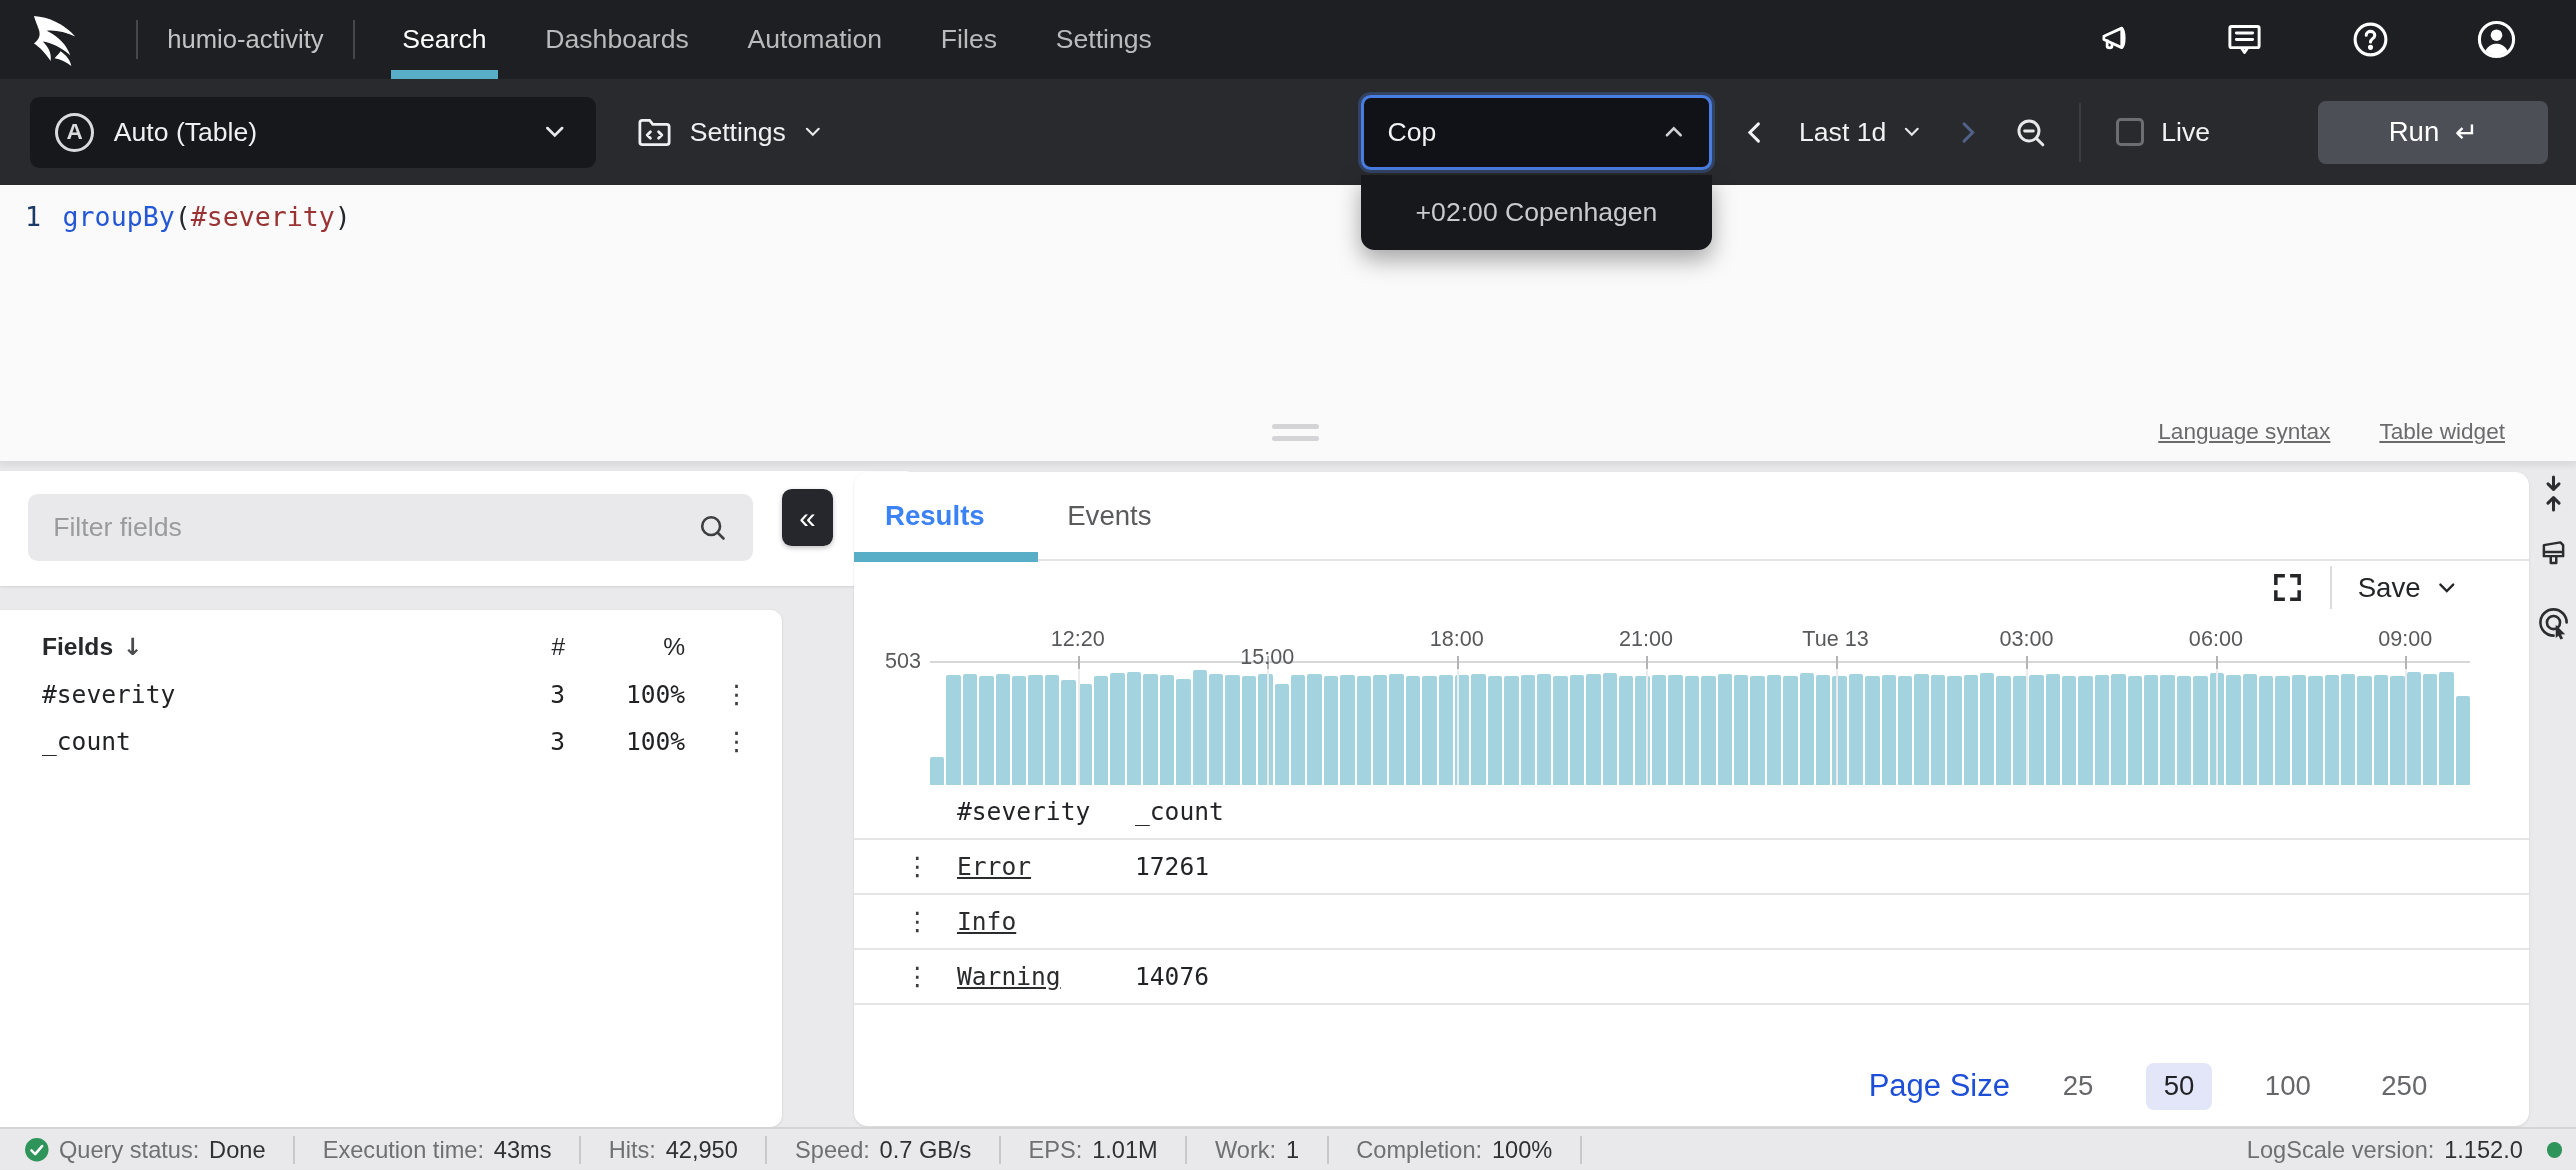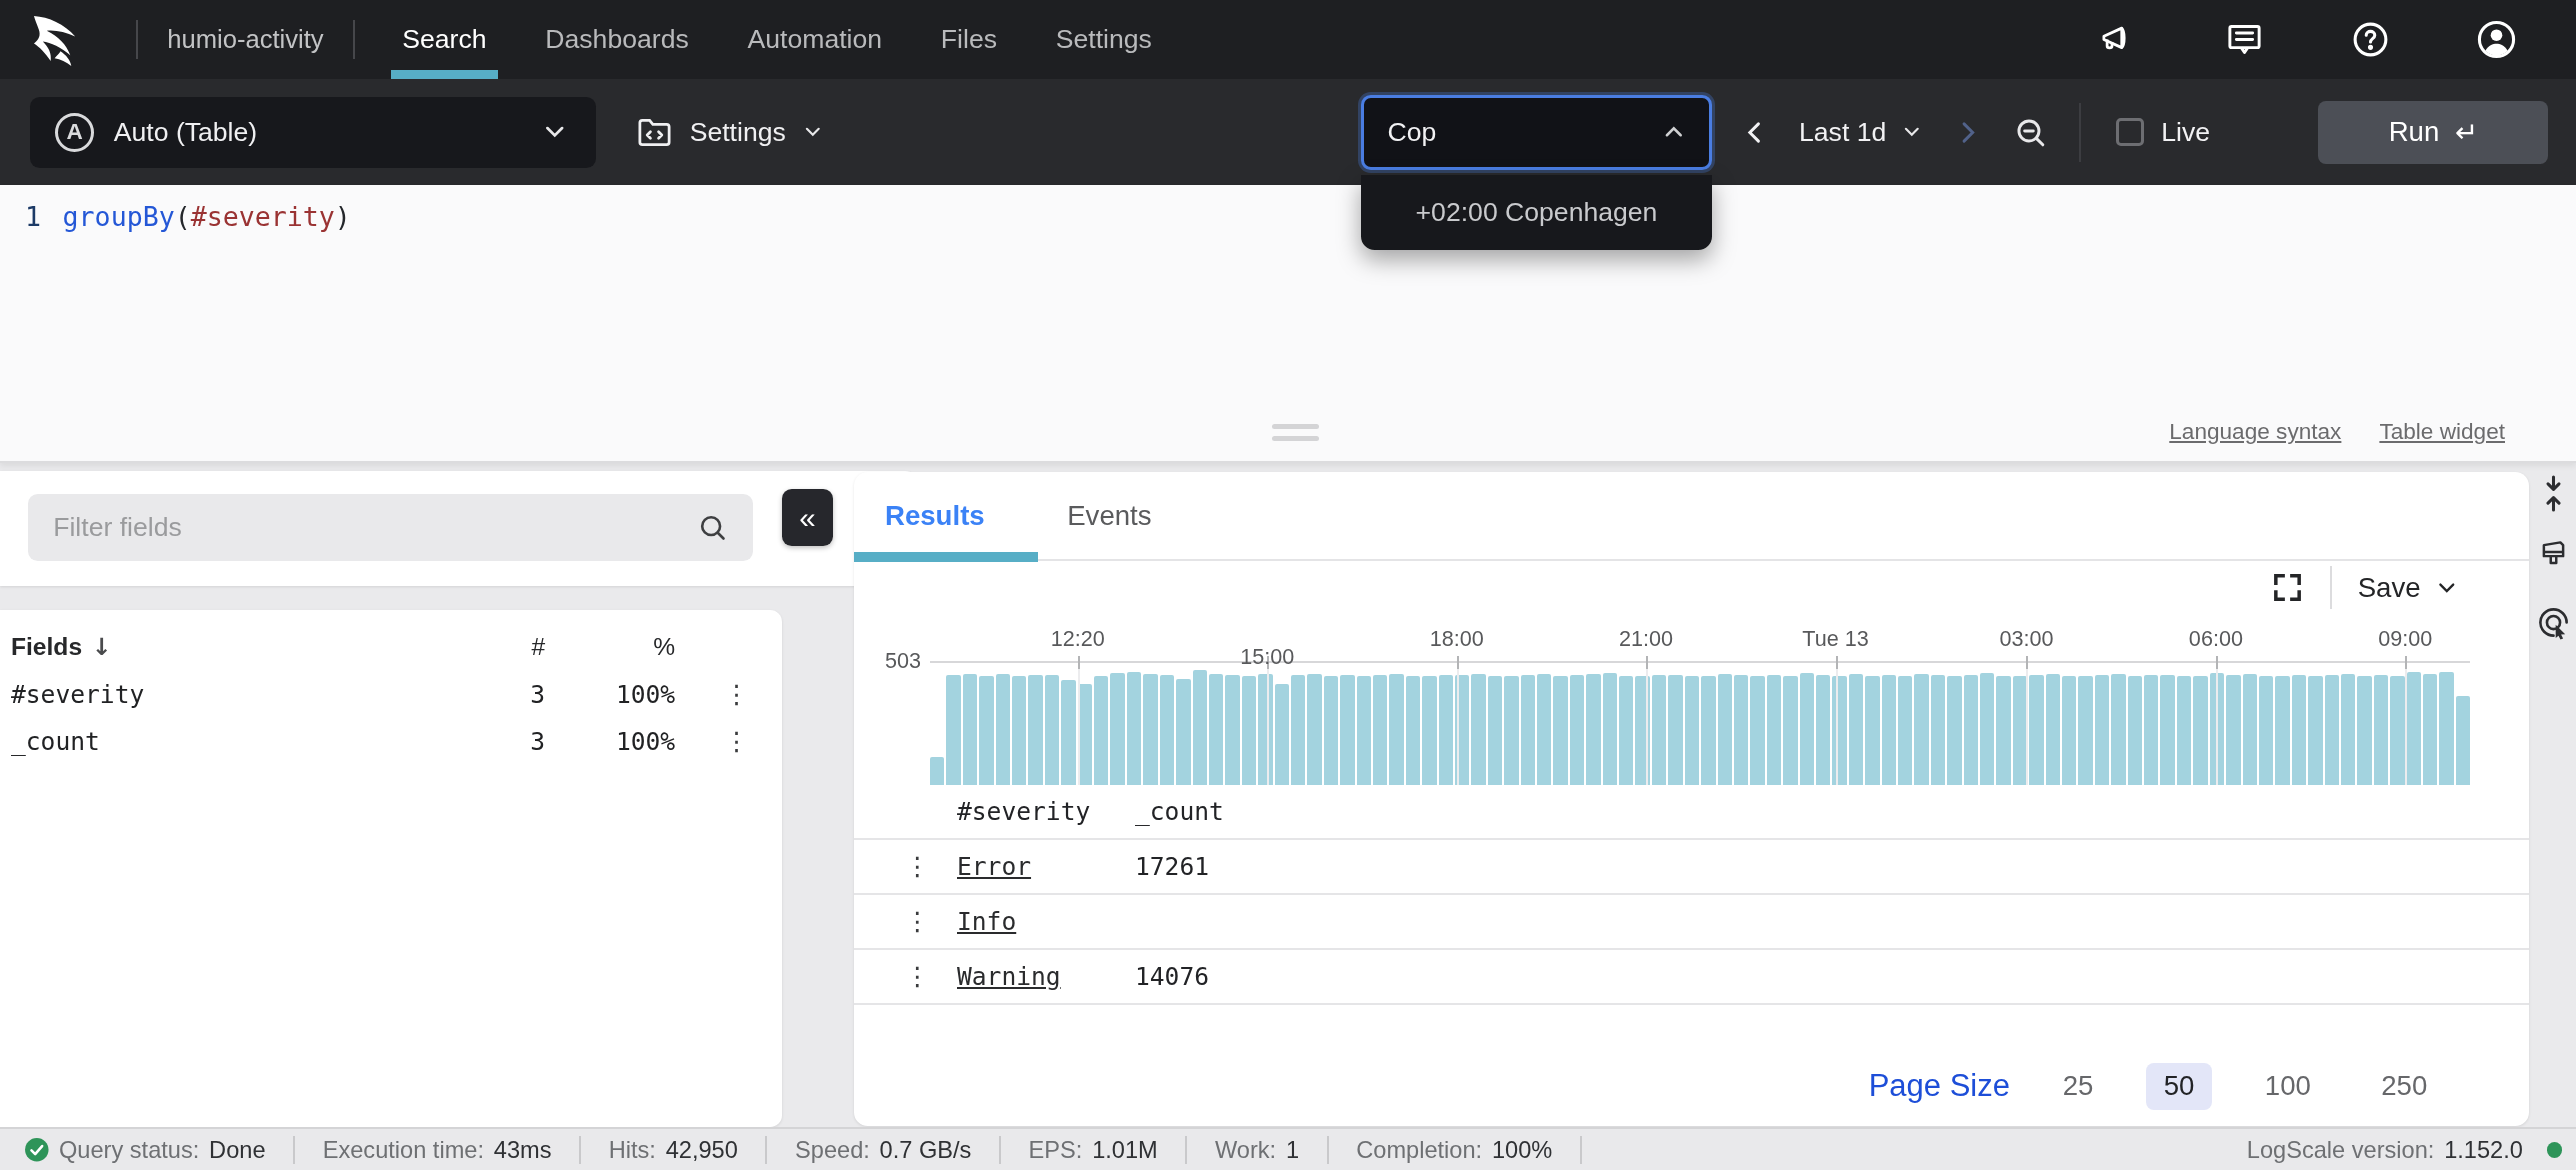--- a/index.html
+++ b/index.html
@@ -56,21 +56,21 @@
   
   .editor{position:absolute;left:0;top:185px;width:2576px;height:278px;background:#fafafb;
           border-bottom:2px solid #dcdcde;box-shadow:0 3px 5.9px rgba(0,0,0,.07);}
   .code-line{position:absolute;left:0;top:15.7px;display:flex;align-items:center;
           font-family:"DejaVu Sans Mono",monospace;font-size:26.6px;}
   .line-no{width:41px;text-align:right;color:#1c3a66;}
   .code{margin-left:21.6px;}
   .tok-fn{color:#2457d6;} .tok-paren{color:#24272b;} .tok-field{color:#9a3333;}
   .resize-handle{position:absolute;left:1272px;top:239px;width:47px;cursor:row-resize;}
   .resize-handle i{display:block;width:47px;height:4.9px;background:#d4d4d6;border-radius:3px;margin-bottom:6.9px;}
-  .editor-links{position:absolute;right:71px;top:234px;display:flex;gap:38px;}
+  .editor-links{position:absolute;right:71px;top:234px;display:flex;gap:49px;}
   .editor-links span{font-size:22.6px;color:#6b6b6d;text-decoration:underline;cursor:pointer;}
 
   
   .right-strip{position:absolute;left:2531px;top:463px;width:45px;display:flex;flex-direction:column;
           align-items:center;gap:27.6px;padding-top:11.8px;}
   .strip-icon{width:37px;height:37px;display:flex;align-items:center;justify-content:center;cursor:pointer;}
 
   
   .filter-card{position:absolute;left:0;top:471px;width:917px;height:115px;background:#ffffff;
           border-radius:0 11.8px 11.8px 0;box-shadow:0 1px 3px rgba(0,0,0,.10);}
@@ -78,21 +78,21 @@
           border-radius:9.8px;display:flex;align-items:center;padding:0 23.6px;}
   .filter-input input{flex:1;border:none;outline:none;background:transparent;font-size:26.6px;
           color:#333;font-family:"Liberation Sans",sans-serif;}
   .filter-input input::placeholder{color:#9a9b9d;}
   .collapse-btn{position:absolute;left:782px;top:489px;width:51px;height:57px;background:#26272c;
           border-radius:9.8px;color:#ffffff;font-size:29.5px;display:flex;align-items:center;
           justify-content:center;cursor:pointer;box-shadow:0 2px 4.9px rgba(0,0,0,.25);z-index:5;}
   .fields-card{position:absolute;left:0;top:610px;width:782px;height:517px;background:#ffffff;
           border-radius:0 11.8px 11.8px 0;box-shadow:0 1px 3px rgba(0,0,0,.10);padding-top:13.8px;}
   .fgrid{display:grid;grid-template-columns:1fr 91px 120px 91px;align-items:center;
-          padding-left:11px;height:47px;gap:10px;}
+          padding-left:42px;height:47px;}
   .fgrid .num{text-align:right;padding-right:5.9px;}
   .fields-hdr{font-size:24.6px;color:#27282a;}
   .fields-hdr .fname{font-weight:bold;display:flex;align-items:center;gap:9.8px;}
   .sort-arrow{font-family:"DejaVu Sans",sans-serif;font-size:23.6px;color:#4a4b4d;cursor:pointer;}
   .field-row{font-family:"DejaVu Sans Mono",monospace;font-size:24.6px;color:#212224;}
   .kebab{font-family:"DejaVu Sans",sans-serif;font-size:25.6px;color:#3a3b3d;text-align:center;
           cursor:pointer;letter-spacing:0;line-height:1;}
 
   
   .results-card{position:absolute;left:854px;top:472px;width:1675px;height:654px;background:#ffffff;

